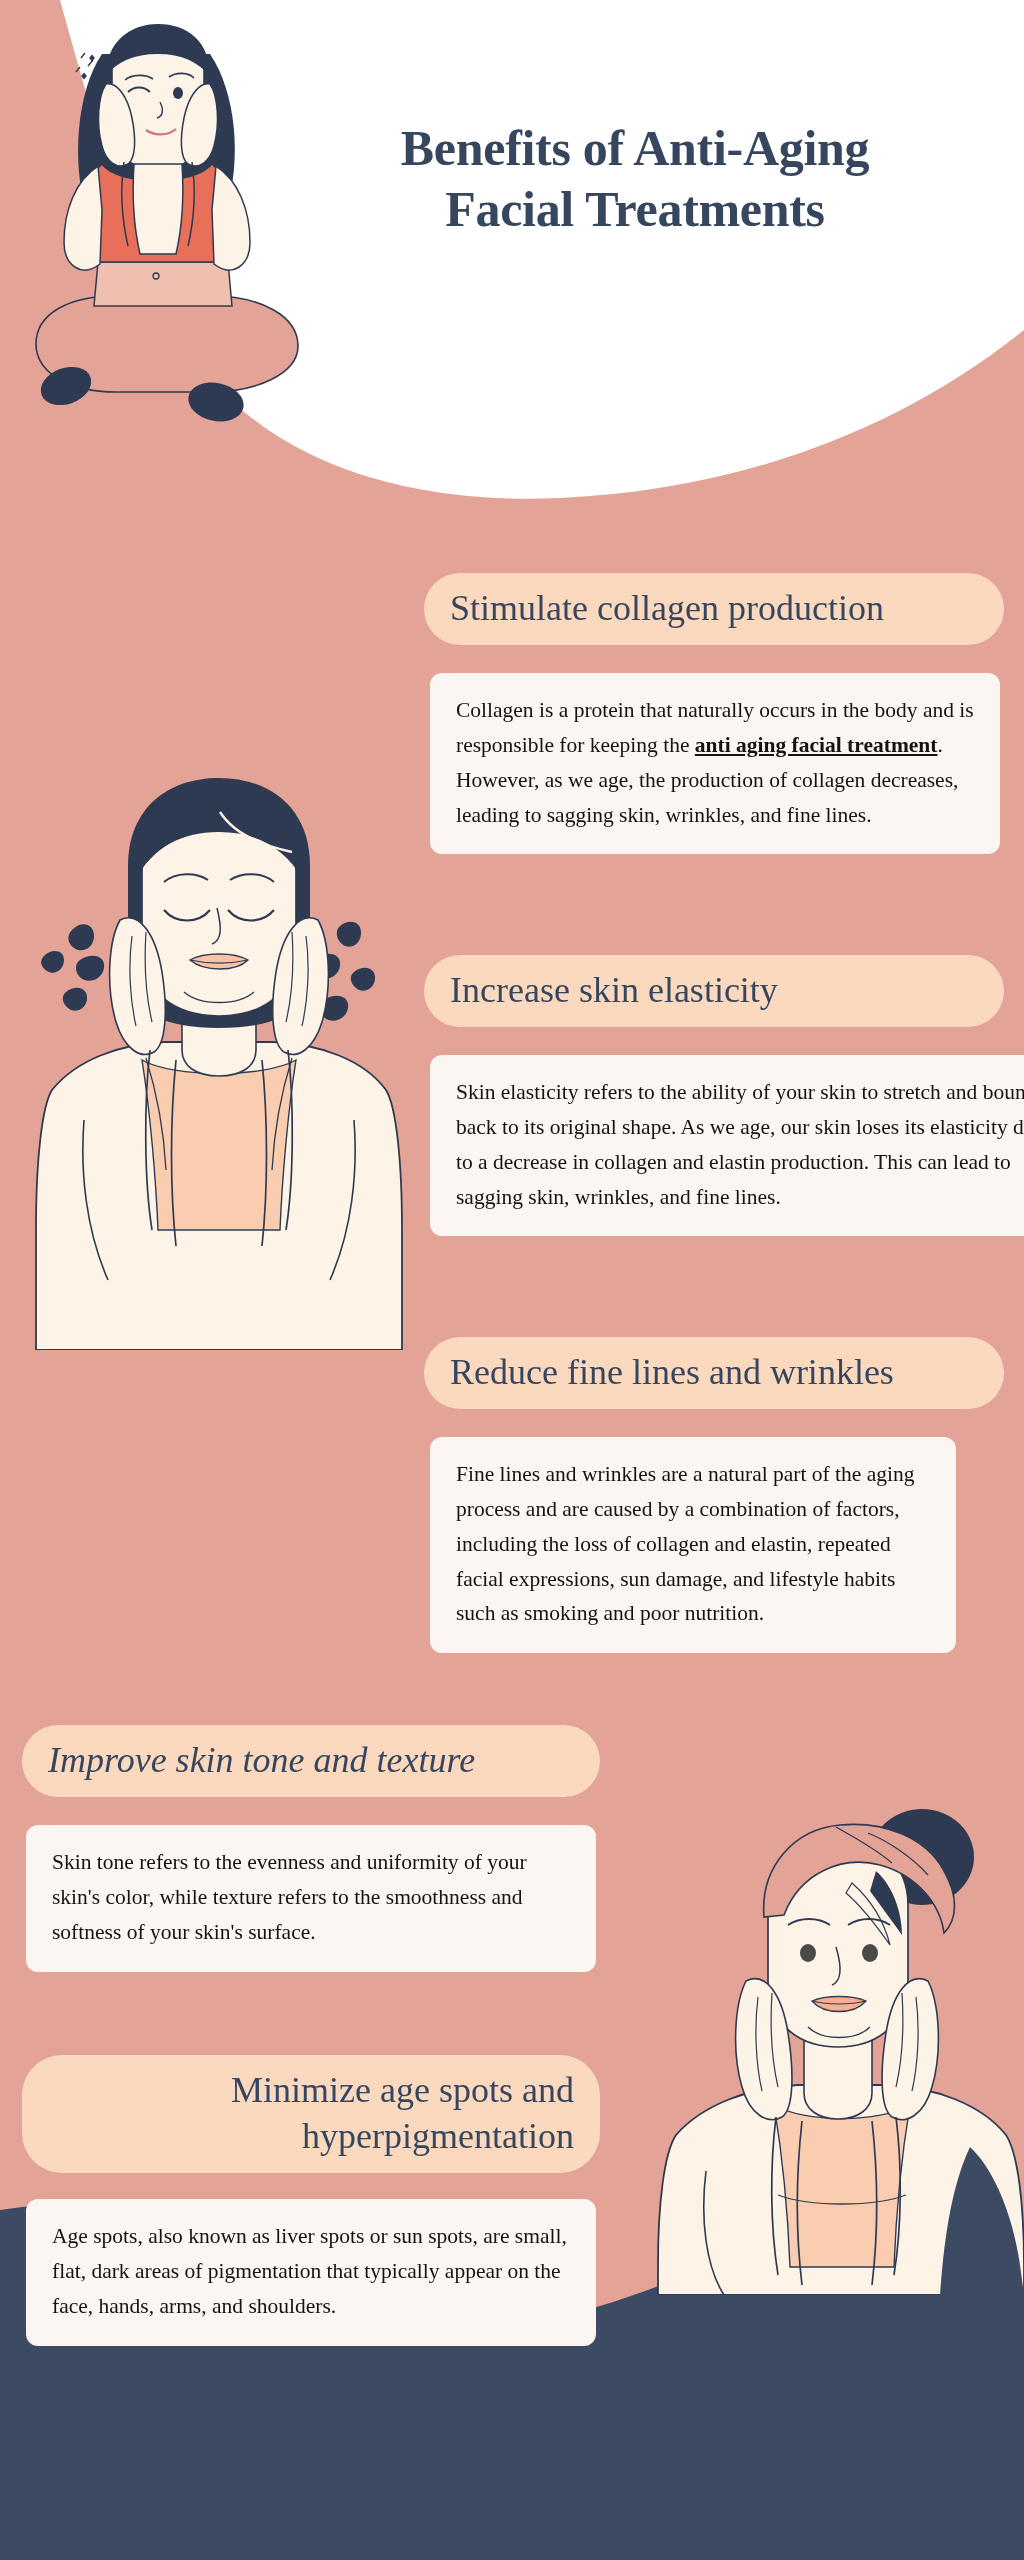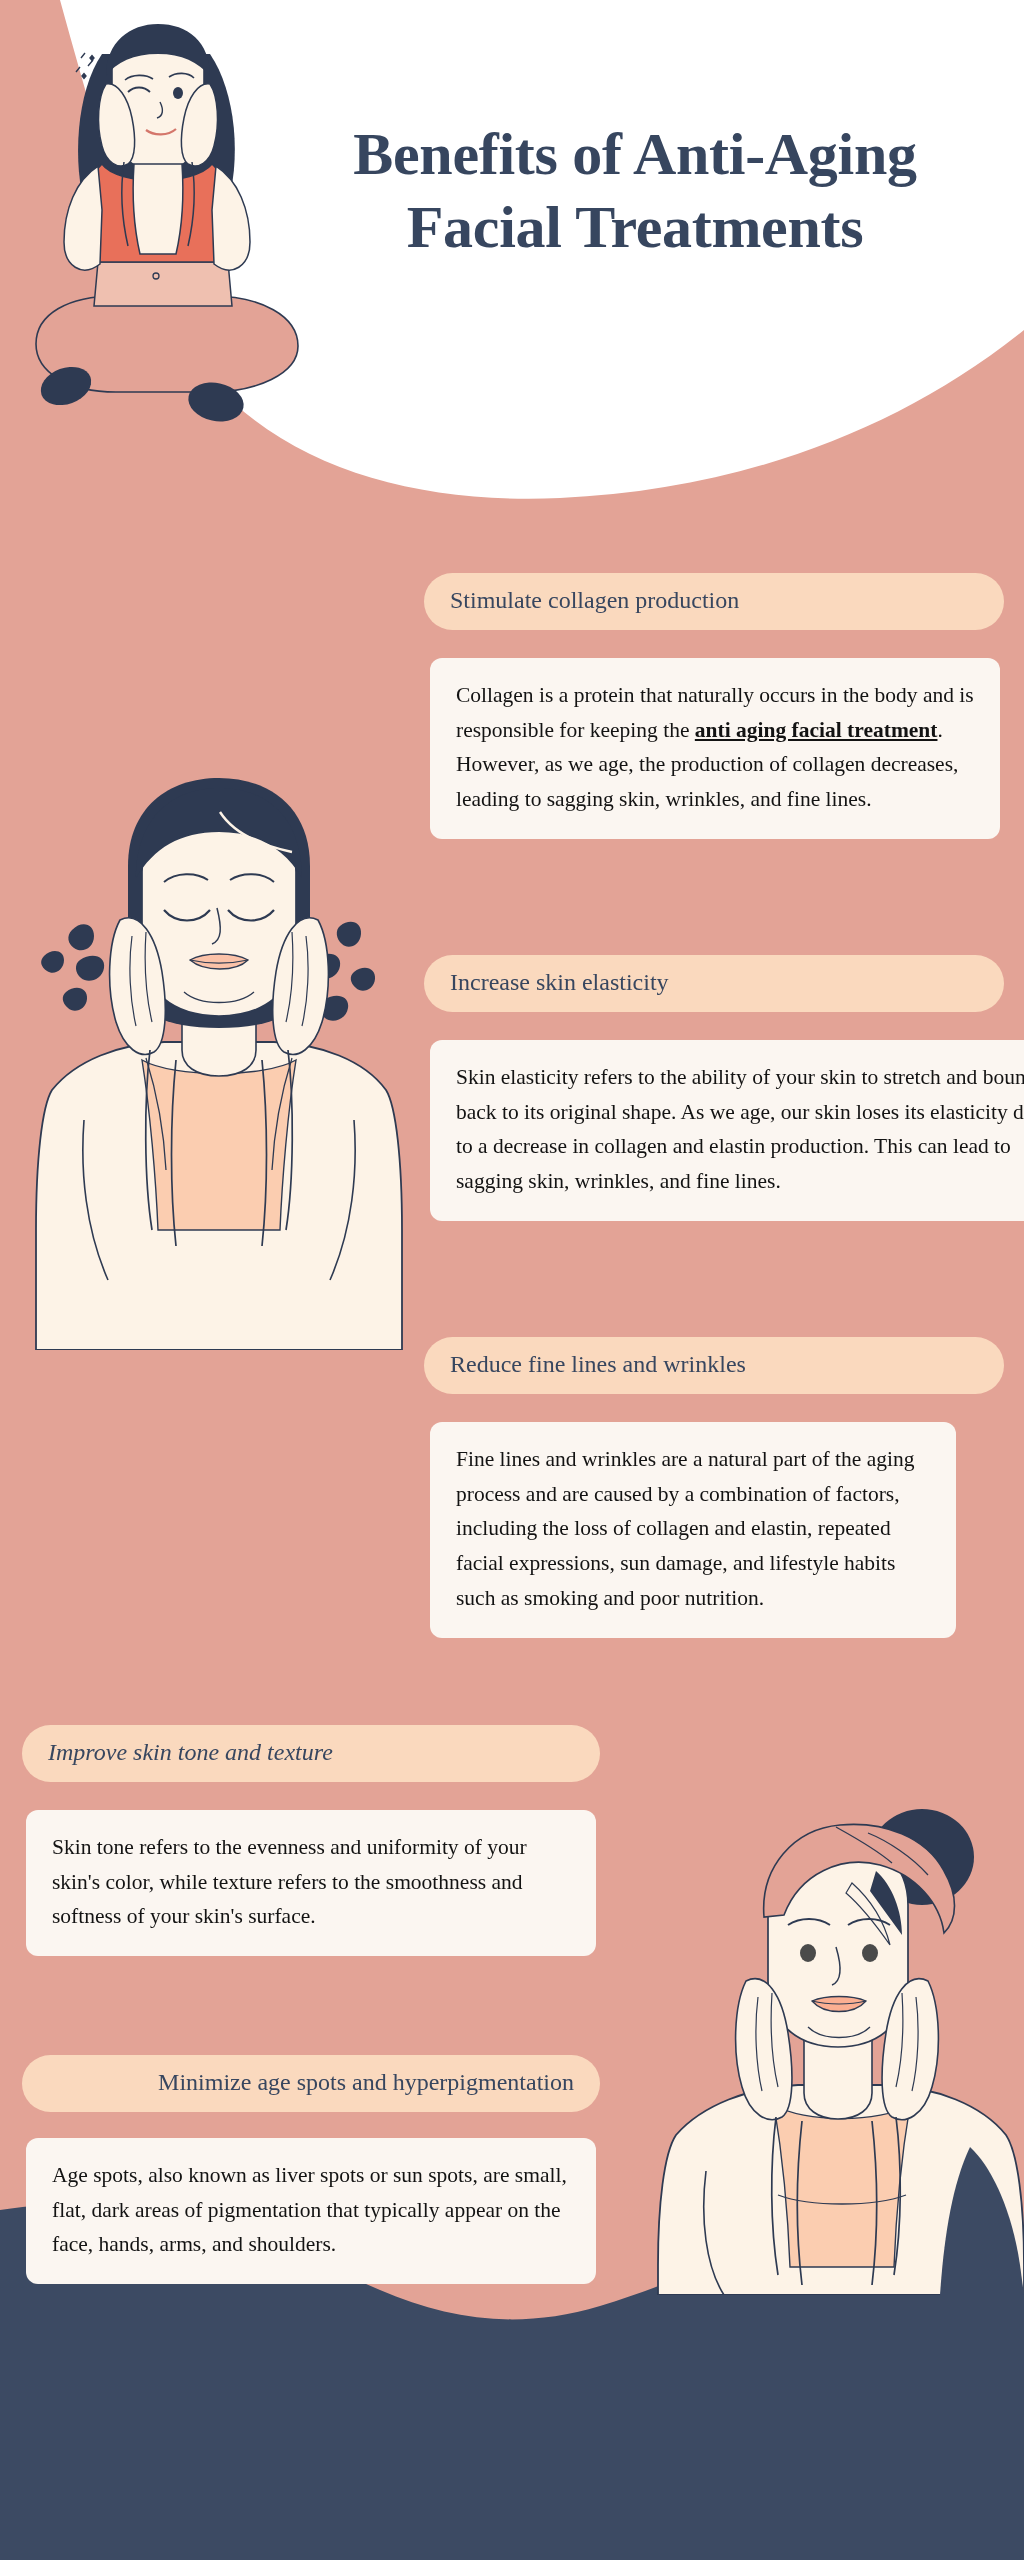--- a/index.html
+++ b/index.html
@@ -34,21 +34,21 @@
   #header-band svg { display: block; width: 1024px; height: 520px; }
 
   #poster-title {
     position: absolute;
     top: 118px;
     left: 250px;
     width: 770px;
     z-index: 6;
     text-align: center;
     color: #37465F;
-    font-size: 60px;
+    font-size: 50px;
     font-weight: bold;
     line-height: 1.22;
     letter-spacing: -0.3px;
   }
   #poster-title .tl { display: block; }
   #poster-title .tl2 { display: block; }
 
   
   .illus { position: absolute; z-index: 3; }
   #illus-sitting { top: 14px; left: 6px; width: 320px; height: 420px; z-index: 7;}
@@ -68,21 +68,21 @@
   #footer-wave svg { display: block; width: 1024px; height: 460px; }
 
   
   .section { position: absolute; z-index: 8; }
 
   .pill {
     background: #FAD9BE;
     border-radius: 40px;
     padding: 12px 26px 14px 26px;
     color: #37465F;
-    font-size: 24px;
+    font-size: 36px;
     line-height: 1.28;
     white-space: nowrap;
   }
   .pill.wrap { white-space: normal; }
 
   .card {
     background: #FBF6F1;
     border-radius: 12px;
     padding: 20px 26px 22px 26px;
     color: #131313;

